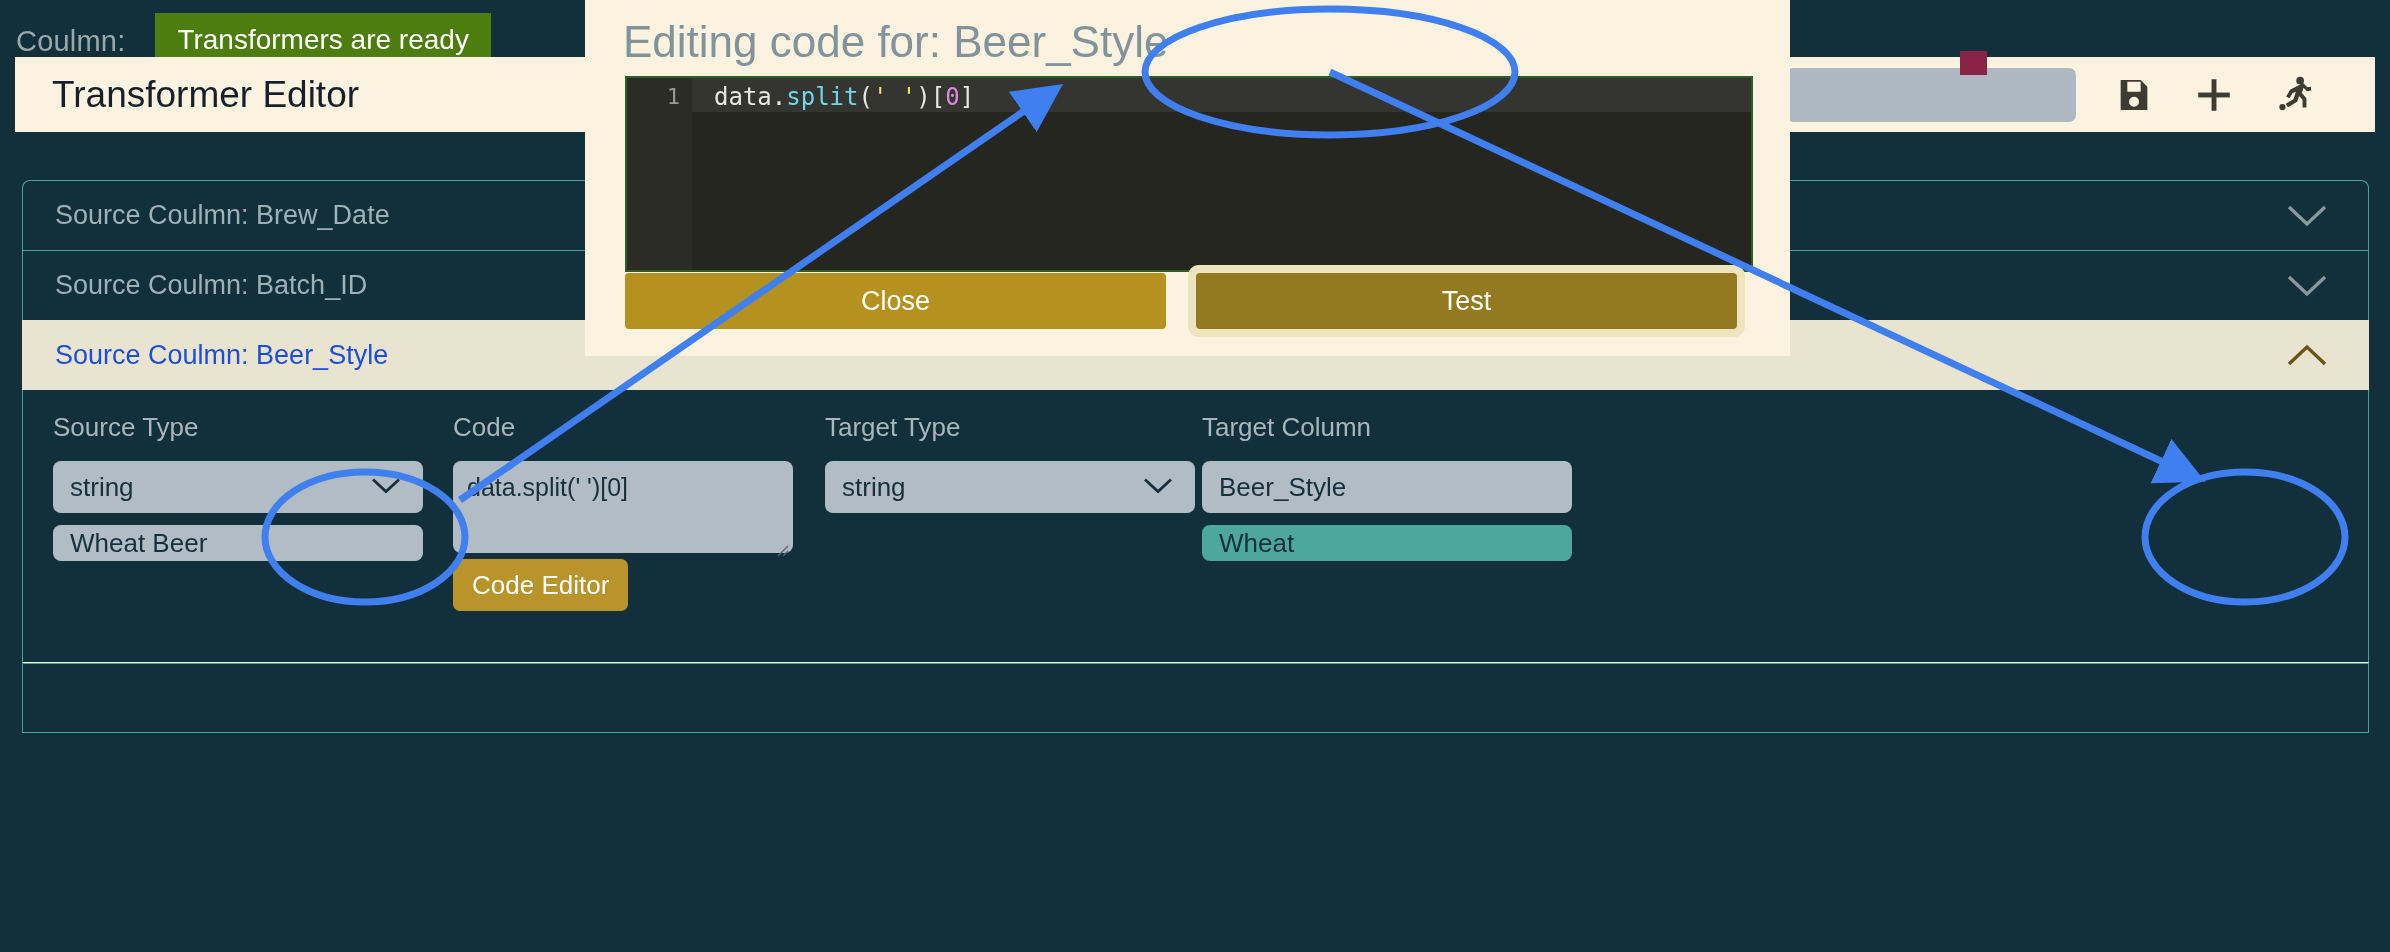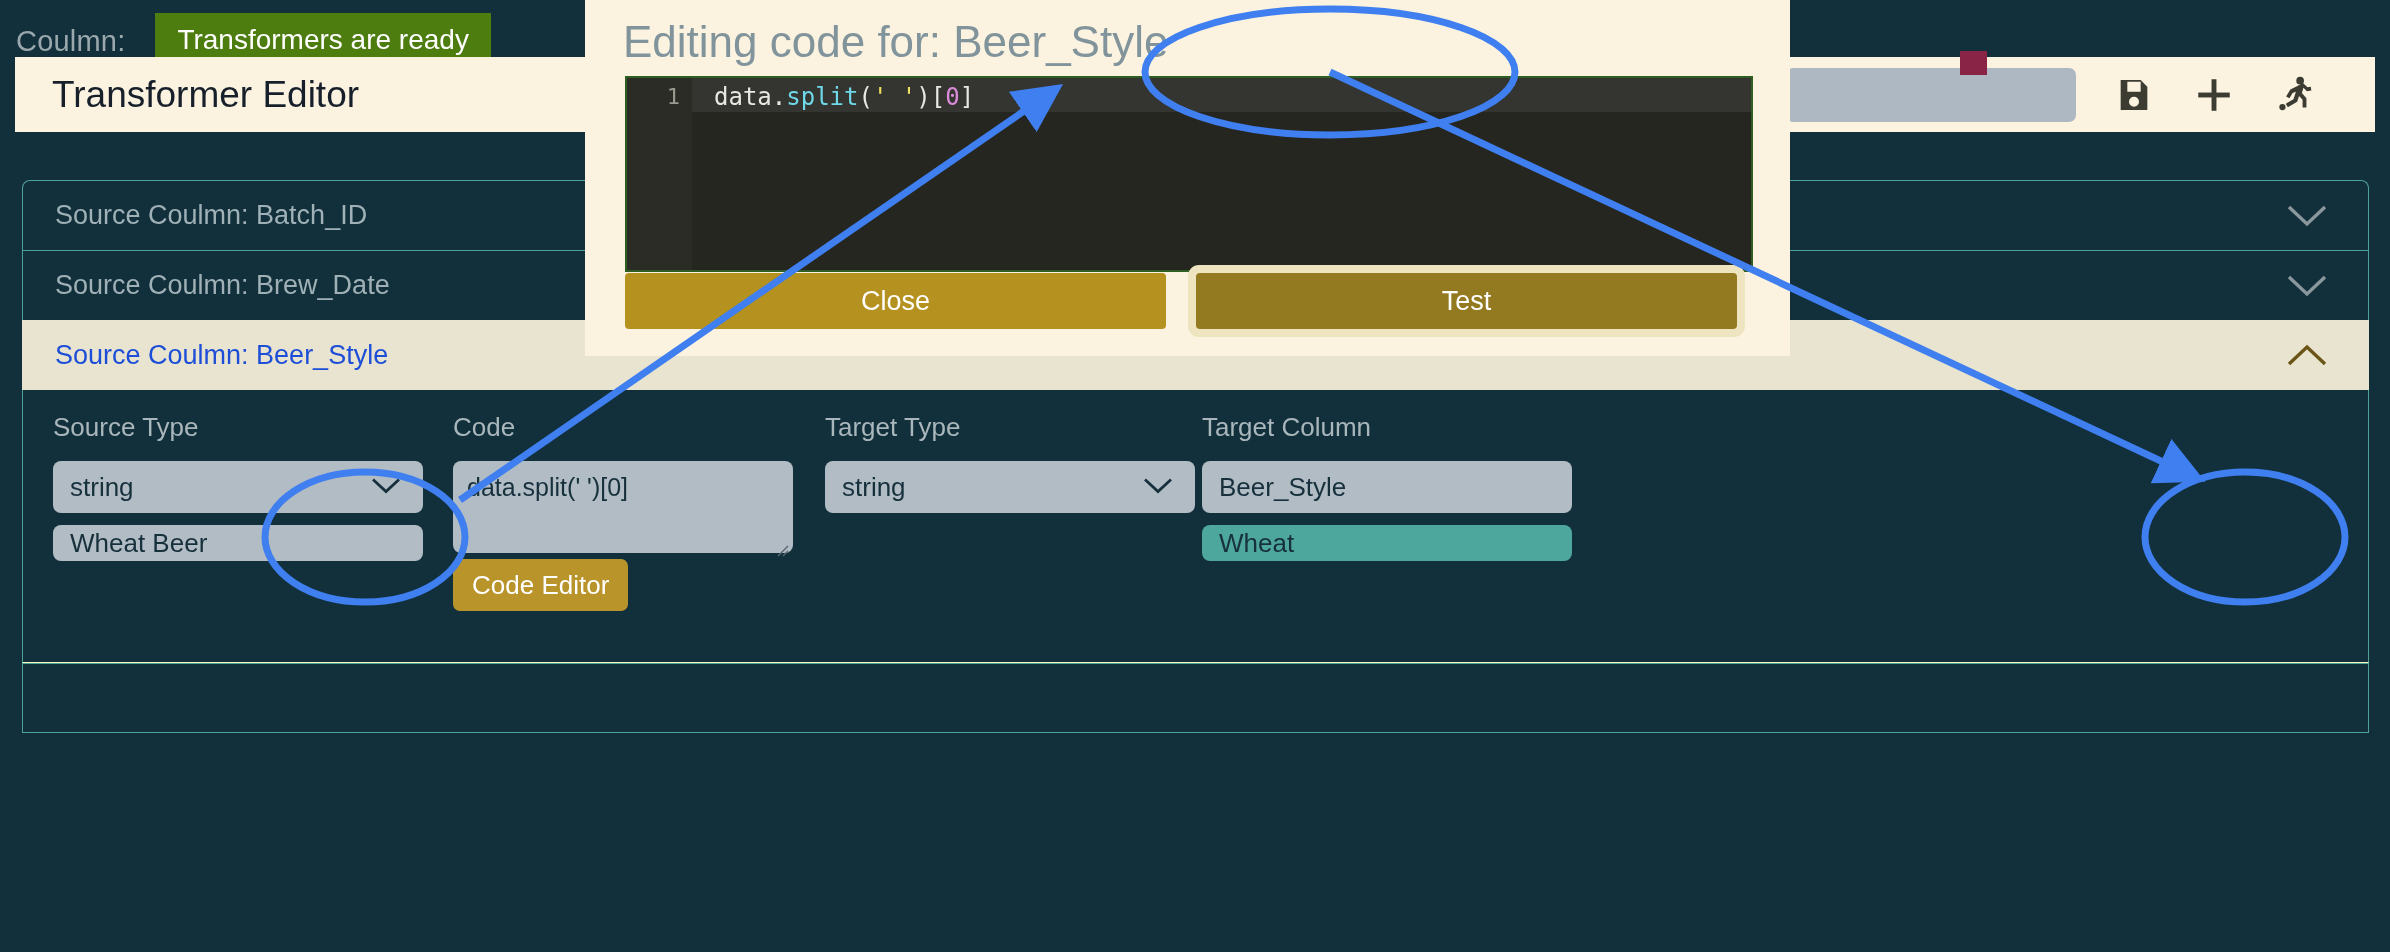--- a/index.html
+++ b/index.html
@@ -230,30 +230,30 @@
           <path d="M13.4 7.2l-3.5 1.6-2.4 4 1.9 1 1.8-2.9 1.9-.8-1.4 4.3-4.4 2.6 1.2 2 5.3-3.1 1.1-3.4 2 2.2v4.4h2.2v-5.3l-2.6-2.9.9-3 2 1.9 2.5-.4-.3-2.1-1.9.3-2.6-2.5z"></path>
           <circle cx="5.4" cy="18.9" r="1.8"></circle>
         </svg>
       </span>
     </div>
   </div>
 
   <div class="acc-wrap">
 
     <div class="acc-row">
-      <span>Source Coulmn: Batch_ID</span>
+      <span>Source Coulmn: Brew_Date</span>
       <span class="chev">
         <svg width="42" height="26" viewBox="0 0 42 26">
             <path d="M3 4l18 17L39 4" stroke="#8a979c" stroke-width="3.4" fill="none"></path>
           </svg>
       </span>
     </div>
 
     <div class="acc-row">
-      <span>Source Coulmn: Brew_Date</span>
+      <span>Source Coulmn: Batch_ID</span>
       <span class="chev">
         <svg width="42" height="26" viewBox="0 0 42 26">
             <path d="M3 4l18 17L39 4" stroke="#8a979c" stroke-width="3.4" fill="none"></path>
           </svg>
       </span>
     </div>
 
     <div class="acc-row open">
       <span>Source Coulmn: Beer_Style</span>
       <span class="chev">

